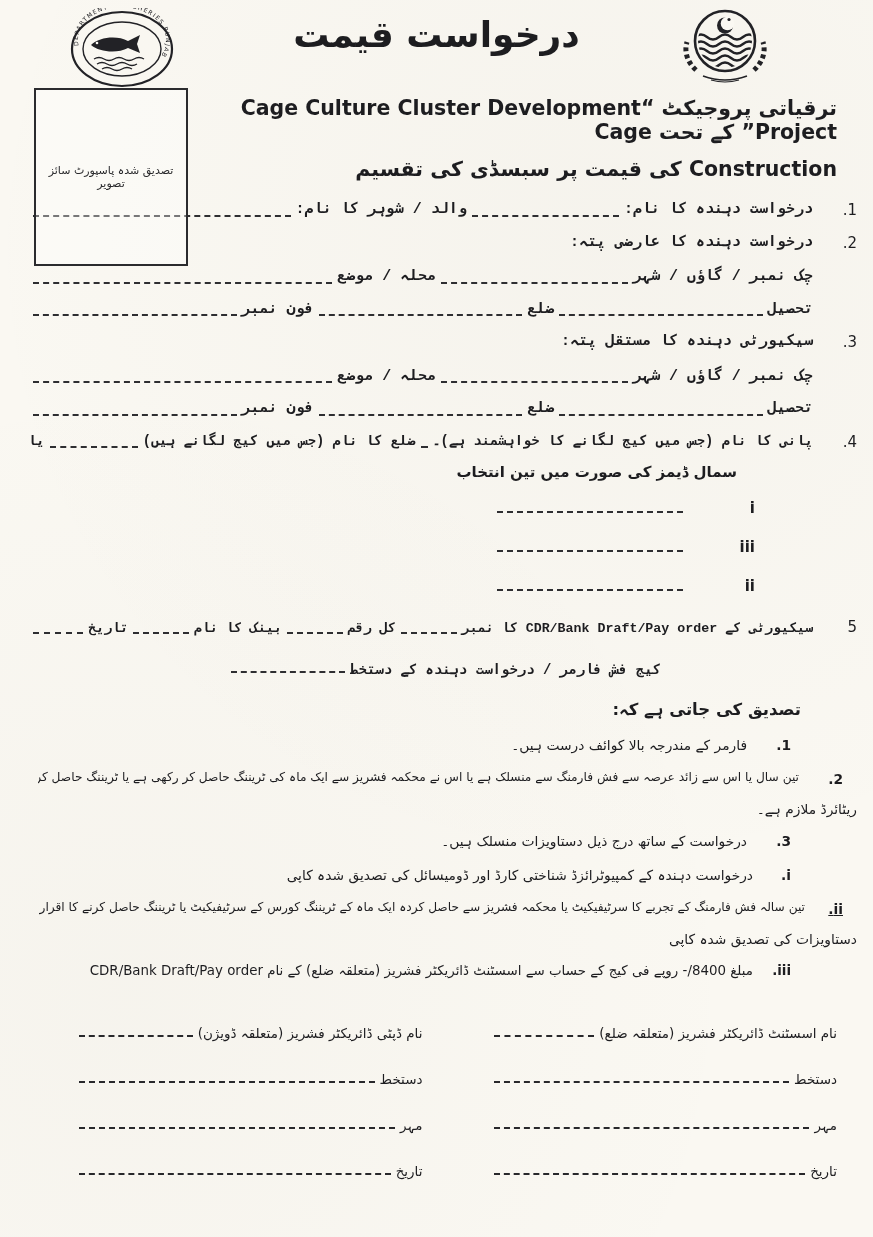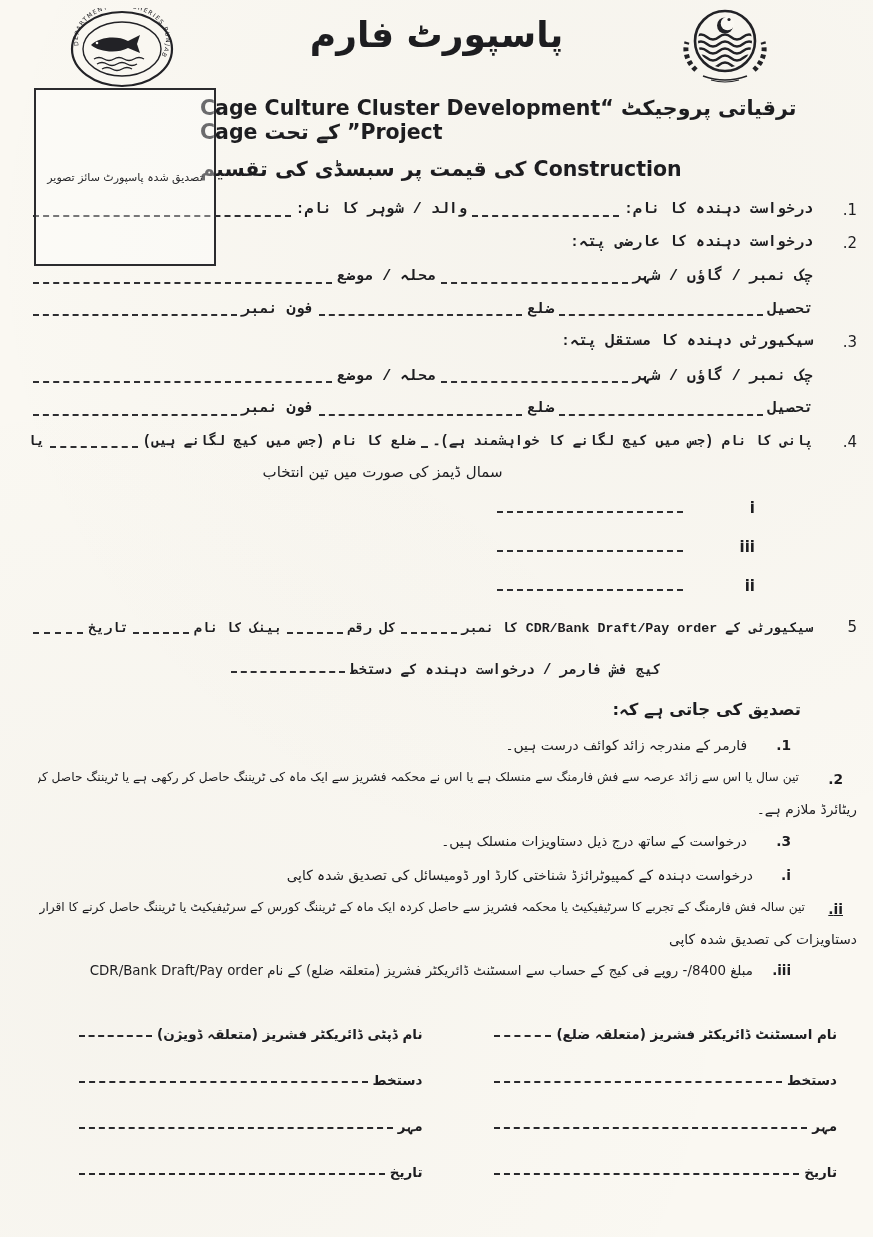--- a/index.html
+++ b/index.html
@@ -6,52 +6,52 @@
   .page{position:relative;width:873px;height:1237px;margin:0 auto;overflow:hidden;
         background:#faf8f2;
         background-image:radial-gradient(circle at 70% 20%, rgba(120,110,90,.035), transparent 55%),
                          radial-gradient(circle at 15% 80%, rgba(120,110,90,.03), transparent 50%);
         color:#1d1d20;font-family:"DejaVu Sans",sans-serif;}
   .hdr{position:relative;height:92px;}
   .form-title{position:absolute;top:14px;left:0;right:0;text-align:center;
               font-size:36px;font-weight:bold;direction:rtl;letter-spacing:-1px;}
   .logo-f{position:absolute;left:66px;top:8px;}
   .logo-p{position:absolute;right:92px;top:6px;}
-  .photo{position:absolute;left:34px;top:88px;width:182px;height:178px;border:2px solid #2b2b2e;
+  .photo{position:absolute;left:34px;top:88px;width:154px;height:178px;border:2px solid #2b2b2e;
          display:flex;align-items:center;justify-content:center;padding:10px;box-sizing:border-box;
          background:rgba(255,255,255,.35);}
   .photo span{font-size:11px;text-align:center;direction:rtl;color:#2a2a2d;}
-  .titles{margin:4px 36px 0 200px;text-align:left;font-weight:bold;direction:rtl;}
+  .titles{margin:4px 36px 0 200px;text-align:right;font-weight:bold;direction:rtl;}
   .t1{font-size:20.5px;}
   .t2{font-size:20.5px;margin-top:13px;}
   .form-body{padding:18px 16px 0 28px;}
   .row{display:flex;direction:rtl;align-items:flex-end;margin-bottom:10px;font-size:15px;line-height:1.5;}
   .num{flex:none;width:44px;font-size:15px;}
   .lbl{flex:none;white-space:nowrap;font-weight:600;font-family:Liberation Mono, monospace;}
   .bl{border-bottom:2px dashed #2e2e31;margin:0 5px 5px 5px;height:10px;}
   .g1{flex:1;} .g16{flex:1.6;} .g175{flex:1.75;} .g22{flex:2.2;} .g09{flex:.9;}
   .w90{flex:none;width:88px;}
-  .sd-h{direction:rtl;text-align:center;font-weight:400;font-size:15px;margin:4px 120px 18px 0;}
+  .sd-h{direction:rtl;font-weight:700;font-size:15px;margin:4px 120px 18px 0;}
   .opt{display:flex;direction:rtl;align-items:flex-end;margin:0 0 21px;padding-right:102px;}
   .opt .onum{flex:none;width:30px;font-size:15px;font-weight:600;}
   .opt .bl{flex:none;width:186px;margin:0 42px 4px 0;}
   .row.dense{font-size:13.3px;}
   .sigrow{display:flex;direction:rtl;align-items:flex-end;font-size:14px;margin-bottom:8px;font-weight:600;}
   .sigrow .bl{flex:none;width:114px;}
   .cert-h{direction:rtl;font-weight:bold;font-size:16.5px;padding-right:56px;margin:22px 0 14px;}
   .crow{display:flex;direction:rtl;font-size:13.8px;margin:0 14px 10px 10px;line-height:1.75;}
   .cnum{flex:none;width:44px;font-weight:600;}
   .ctext{flex:1;text-align:right;}
   .crow.long .ctext{white-space:nowrap;font-size:12.2px;letter-spacing:-.15px;overflow:hidden;}
   .crow.sub{padding-right:52px;}
   .crow.sub .cnum{width:38px;}
   .ccont{direction:rtl;text-align:right;font-size:13.8px;margin:0 0 12px;}
   .sig-cols{display:flex;direction:rtl;margin-top:42px;padding:0 20px 0 46px;gap:66px;}
   .scol{flex:1;}
-  .srow{display:flex;direction:rtl;align-items:flex-end;font-size:13.5px;margin-bottom:29px;font-weight:700;}
+  .srow{display:flex;direction:rtl;font-size:13.5px;margin-bottom:29px;font-weight:400;}
   .srow .slbl{flex:none;white-space:nowrap;}
   .srow .bl{flex:1;border-bottom:2px dashed #28282b;}
   svg .ink{stroke:#222226;fill:none;}
 </style>
 </head>
 <body>
 
 <div class="page">
 
   <div class="hdr">
@@ -66,21 +66,21 @@
         <path d="M25 37 C33 29 51 27 62 33 L74 27 L71 36 L74 45 L62 40 C51 46 33 44 25 37 Z" fill="#222226"></path>
         <circle cx="31" cy="35" r="1.3" fill="#faf8f2"></circle>
       </g>
       <g class="ink" stroke-width="1.3">
         <path d="M28 51 q5 -3 10 0 t10 0 t10 0 t10 0 t10 0"></path>
         <path d="M31 56 q5 -3 10 0 t10 0 t10 0 t10 0"></path>
         <path d="M36 61 q5 -3 10 0 t10 0 t10 0"></path>
       </g>
     </svg>
 
-    <div class="form-title">پاسپورٹ فارم</div>
+    <div class="form-title">درخواست قیمت</div>
 
     <svg class="logo-p" width="112" height="86" viewBox="0 0 112 86">
       <circle class="ink" cx="56" cy="35" r="30" stroke-width="2.6"></circle>
       <g>
         <circle cx="56" cy="19.5" r="8" fill="#222226"></circle>
         <circle cx="58.5" cy="17.5" r="6.8" fill="#faf8f2"></circle>
         <circle cx="60" cy="13.5" r="1.6" fill="#222226"></circle>
       </g>
       <clipPath id="pClip">
           <circle cx="56" cy="35" r="27"></circle>
@@ -200,21 +200,21 @@
 
     <div class="sigrow" style="padding-right:196px;margin-top:22px;">
       <span class="lbl">کیج فش فارمر / درخواست دہندہ کے دستخط</span>
       <span class="bl"></span>
     </div>
 
     <div class="cert-h">تصدیق کی جاتی ہے کہ:</div>
 
     <div class="crow" style="padding-right:52px;">
       <span class="cnum">1.</span>
-      <span class="ctext">فارمر کے مندرجہ زائد کوائف درست ہیں۔</span>
+      <span class="ctext">فارمر کے مندرجہ بالا کوائف درست ہیں۔</span>
     </div>
 
     <div class="crow long">
       <span class="cnum">2.</span>
       <span class="ctext">تین سال یا اس سے زائد عرصہ سے فش فارمنگ سے منسلک ہے یا اس نے محکمہ فشریز سے ایک ماہ کی ٹریننگ حاصل کر رکھی ہے یا ٹریننگ حاصل کرنے کا اقرار نامہ یا محکمہ فشریز کا ٹیکنیکل</span>
     </div>
     <div class="ccont">ریٹائرڈ ملازم ہے۔</div>
 
     <div class="crow" style="padding-right:52px;">
       <span class="cnum">3.</span>

